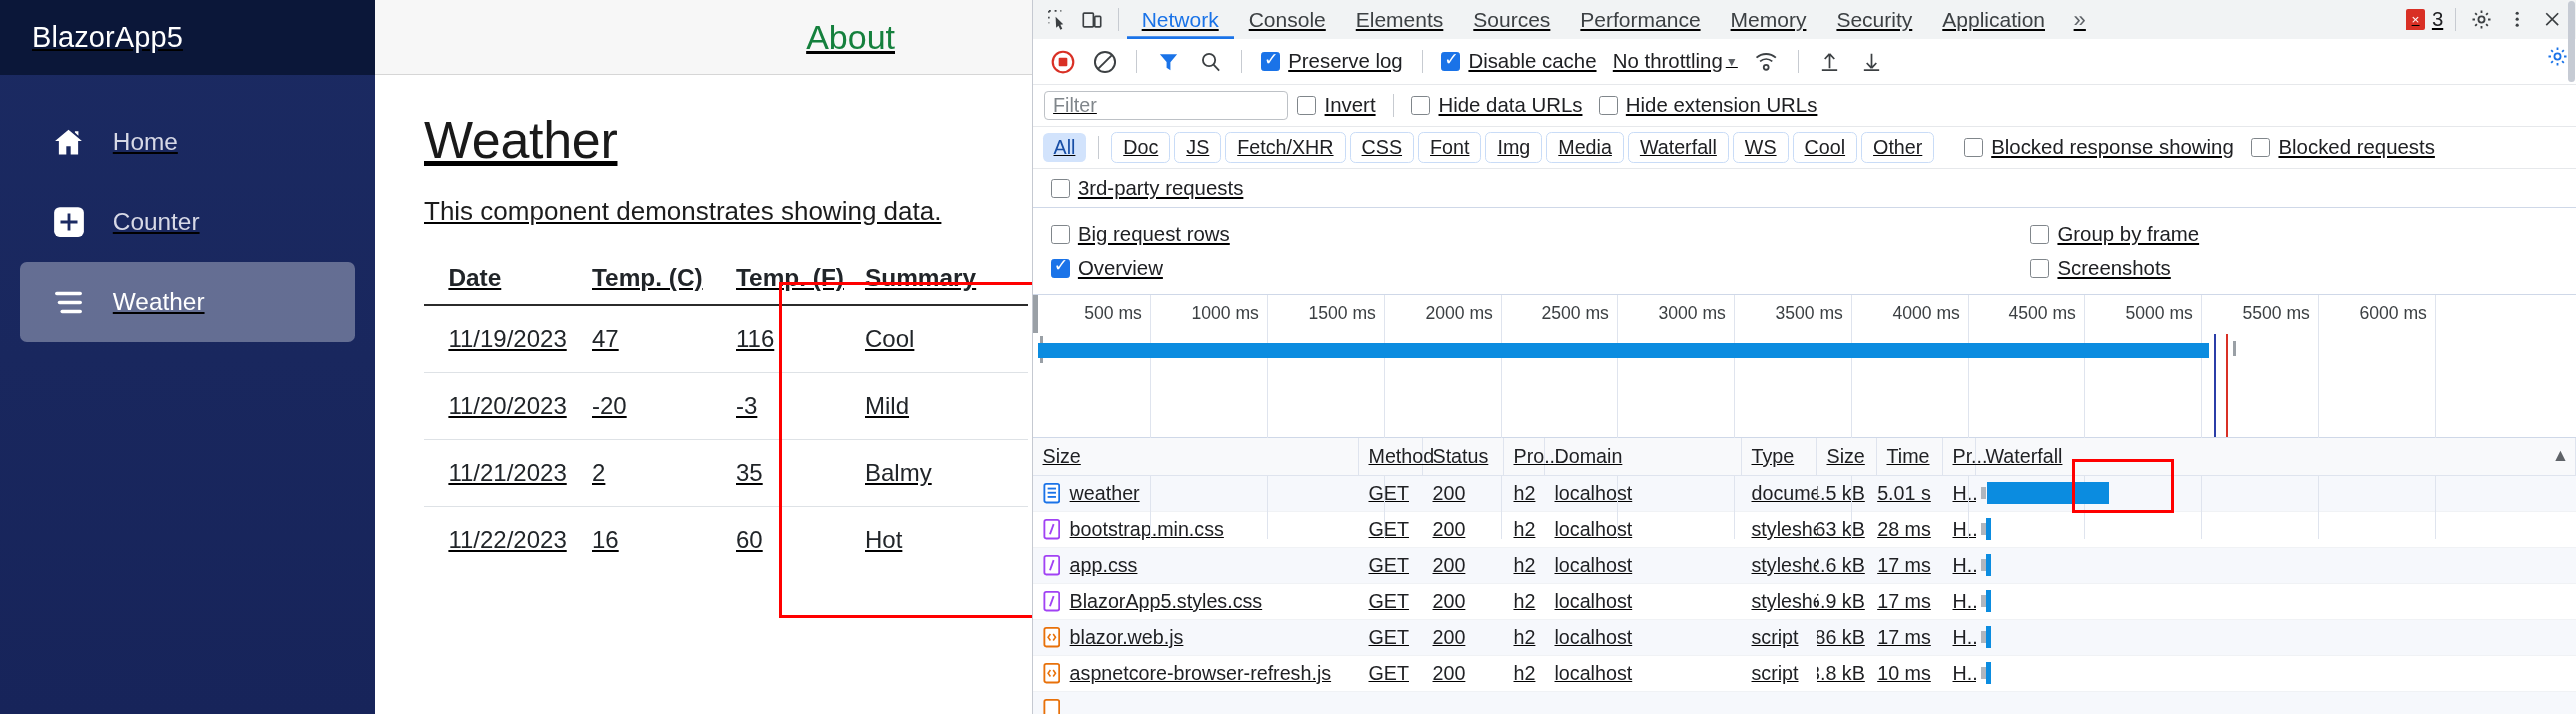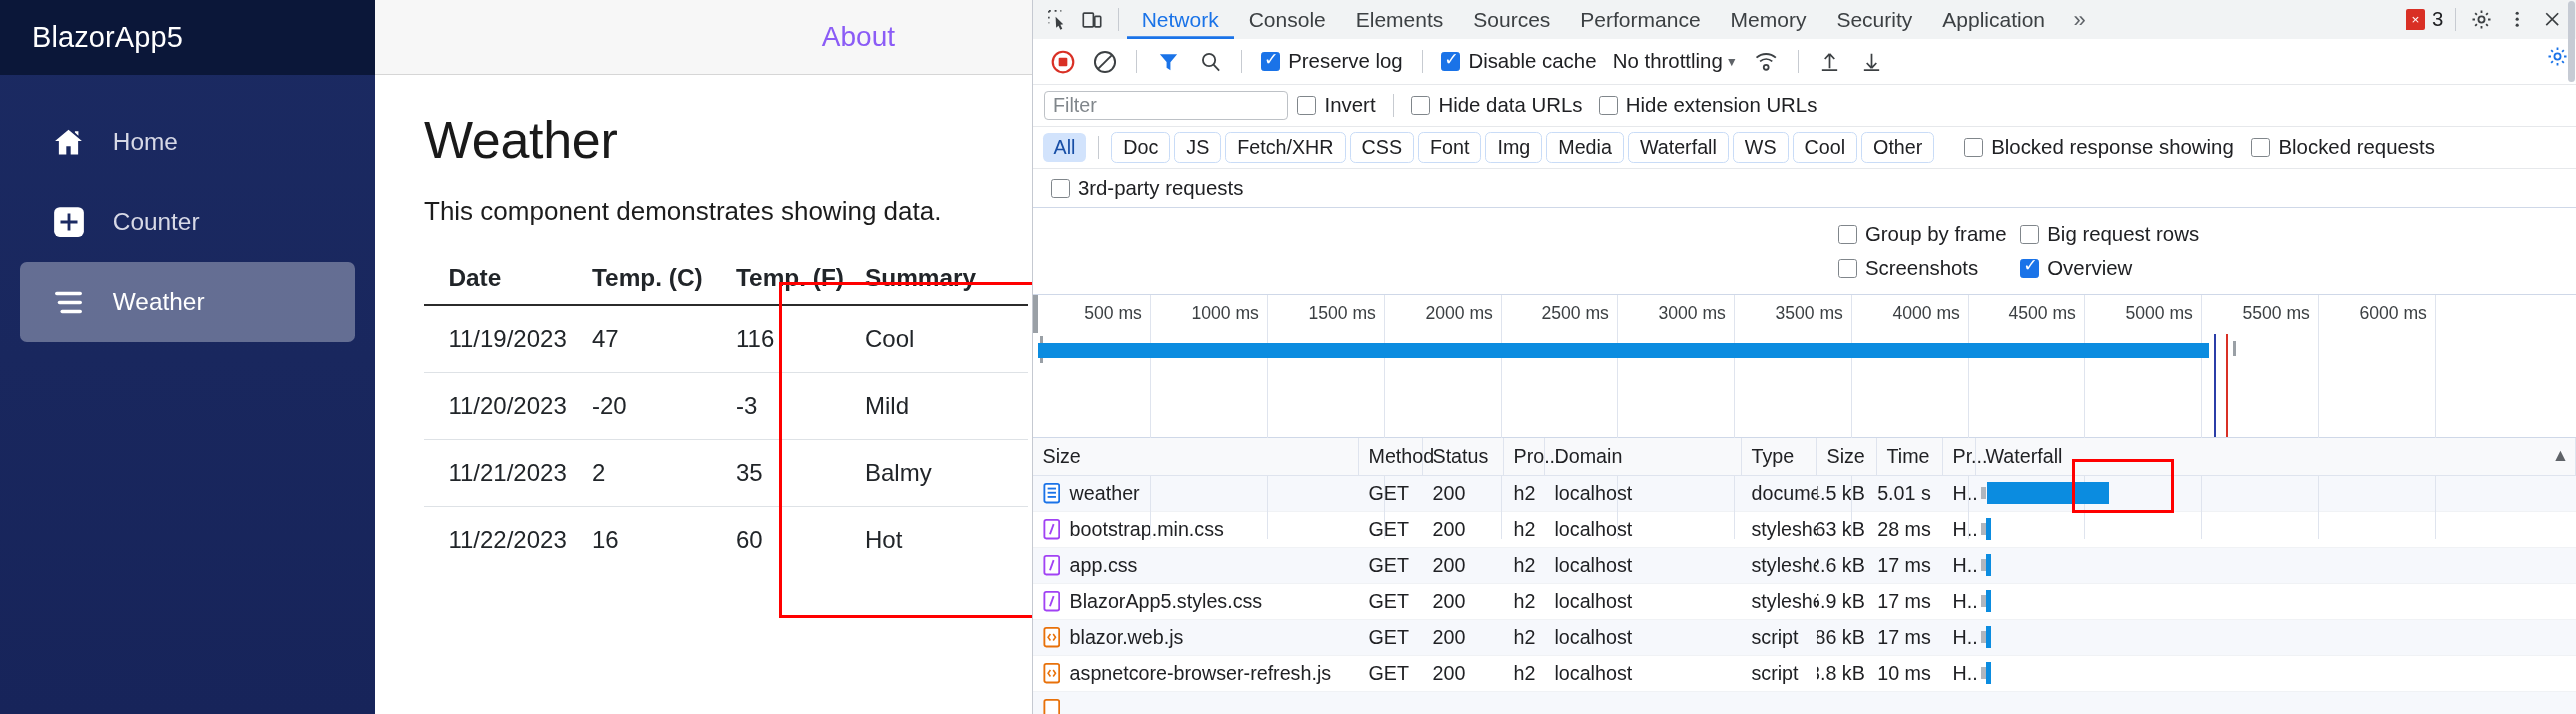--- a/index.html
+++ b/index.html
@@ -2,38 +2,38 @@
 <html style="font-size:11px"><head>
 <meta charset="utf-8">
 <style>
   * { box-sizing: border-box; margin: 0; padding: 0; }
   html, body {
     width: 2576px; height: 715px;
     overflow: hidden;
     font-family: "Liberation Sans", sans-serif;
     background: #ffffff;
   }
-  .screen { display: flex; width: 2576px; height: 715px; }
+  .screen { display: flex; width: 2576px; height: 715px; text-decoration: underline; }
 
   
   .app { width: 1032px; height: 715px; display: flex; background: #fff; position: relative; }
 
   .sidebar { width: 375px; height: 715px; background: linear-gradient(180deg,#1b2a62 0%,#17245a 100%); flex: none; }
   .brand-bar { height: 75px; background: #0b1739; display: flex; align-items: center; padding-left: 32px; }
   .brand-title { color: #fff; font-size: 29px; font-weight: 400; letter-spacing: 0.1px; }
 
   .nav { padding-top: 27px; }
   .nav-item { display: flex; align-items: center; height: 80px; margin: 0 20.4px; padding-left: 29px; border-radius: 6.8px; color: #d7d9e6; font-size: 24.4px; }
   .nav-item.active { background: rgba(255,255,255,0.33); color: #fff; }
   .nav-icon { width: 39px; height: 39px; margin-right: 24.4px; display: flex; align-items: center; justify-content: center; flex: none; }
   .nav-icon svg { display: block; }
 
   .content { flex: 1; height: 715px; position: relative; background: #fff; }
   .topbar { height: 75px; background: #f7f7f7; border-bottom: 1.4px solid #d6d6d6; display: flex; align-items: center; justify-content: flex-end; padding-right: 137px; }
-  .topbar a { color: #8b5cf6; font-size: 28px; text-decoration: none; }
+  .topbar a { color: #15803d; font-size: 34px; text-decoration: none; }
 
   .page { padding: 35px 0 0 49px; }
   .page-title { font-size: 52px; font-weight: 400; color: #1a1a1a; letter-spacing: -0.3px; }
   .page-sub { font-size: 26px; color: #1c1c1c; margin-top: 26px; }
 
   .wtable { margin-top: 37px; border-collapse: collapse; width: 604px; font-size: 24px; color: #212529; }
   .wtable th { text-align: left; font-weight: bold; padding: 0 0 12.2px 0; font-size: 24.4px; }
   .wtable td { padding: 19px 0; border-top: 1.4px solid #dee2e6; }
   .wtable thead tr th { border-bottom: 2.7px solid #2b2b2b; }
   .wtable col.c-date { width: 168px; }
@@ -374,38 +374,38 @@
     </div>
 
     <div class="dt-optbar">
       <div class="cb">
         <span class="box"></span>
         <span>3rd-party requests</span>
       </div>
     </div>
 
     <div class="dt-optbar2">
+      <div class="optcol">
+        <div class="cb">
+          <span class="box"></span>
+          <span>Big request rows</span>
+        </div>
+        <div class="cb">
+          <span class="box checked"></span>
+          <span>Overview</span>
+        </div>
+      </div>
       <div class="optcol right">
         <div class="cb">
           <span class="box"></span>
           <span>Group by frame</span>
         </div>
         <div class="cb">
           <span class="box"></span>
           <span>Screenshots</span>
-        </div>
-      </div>
-      <div class="optcol">
-        <div class="cb">
-          <span class="box"></span>
-          <span>Big request rows</span>
-        </div>
-        <div class="cb">
-          <span class="box checked"></span>
-          <span>Overview</span>
         </div>
       </div>
     </div>
 
     <div class="overview">
       <div class="ov-leftbar"></div>
 
       <div class="ov-tick" style="left:117px"></div>
         <div class="ov-lbl" style="left:117px">500 ms</div>
       <div class="ov-tick" style="left:234px"></div>

